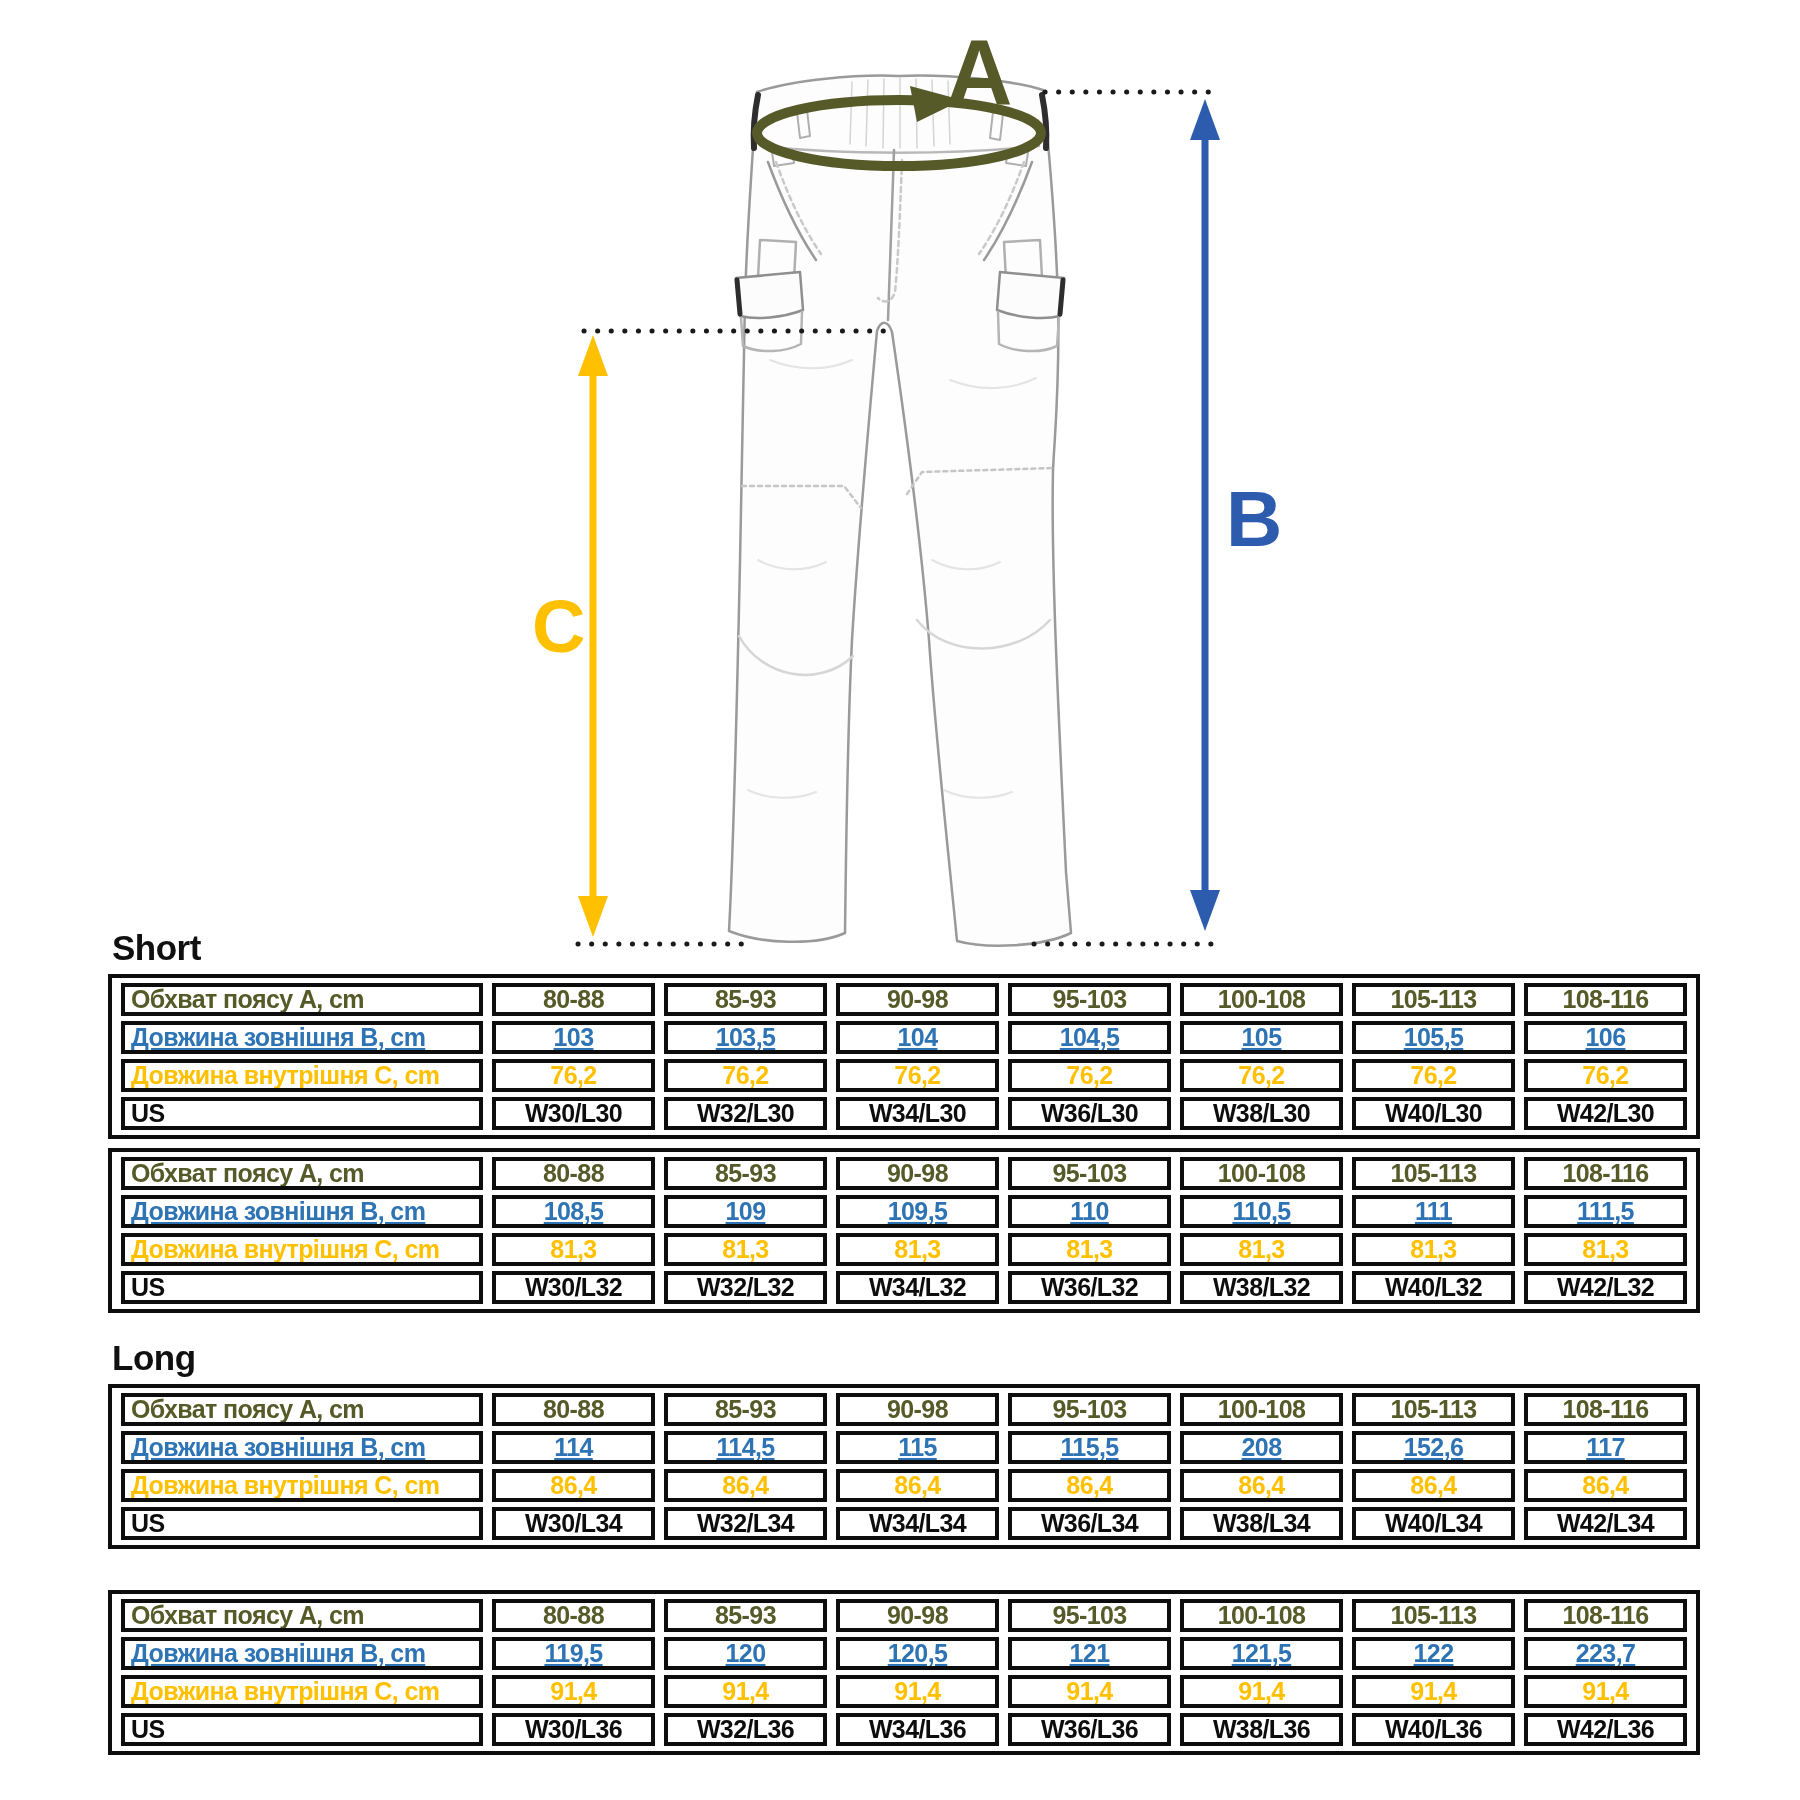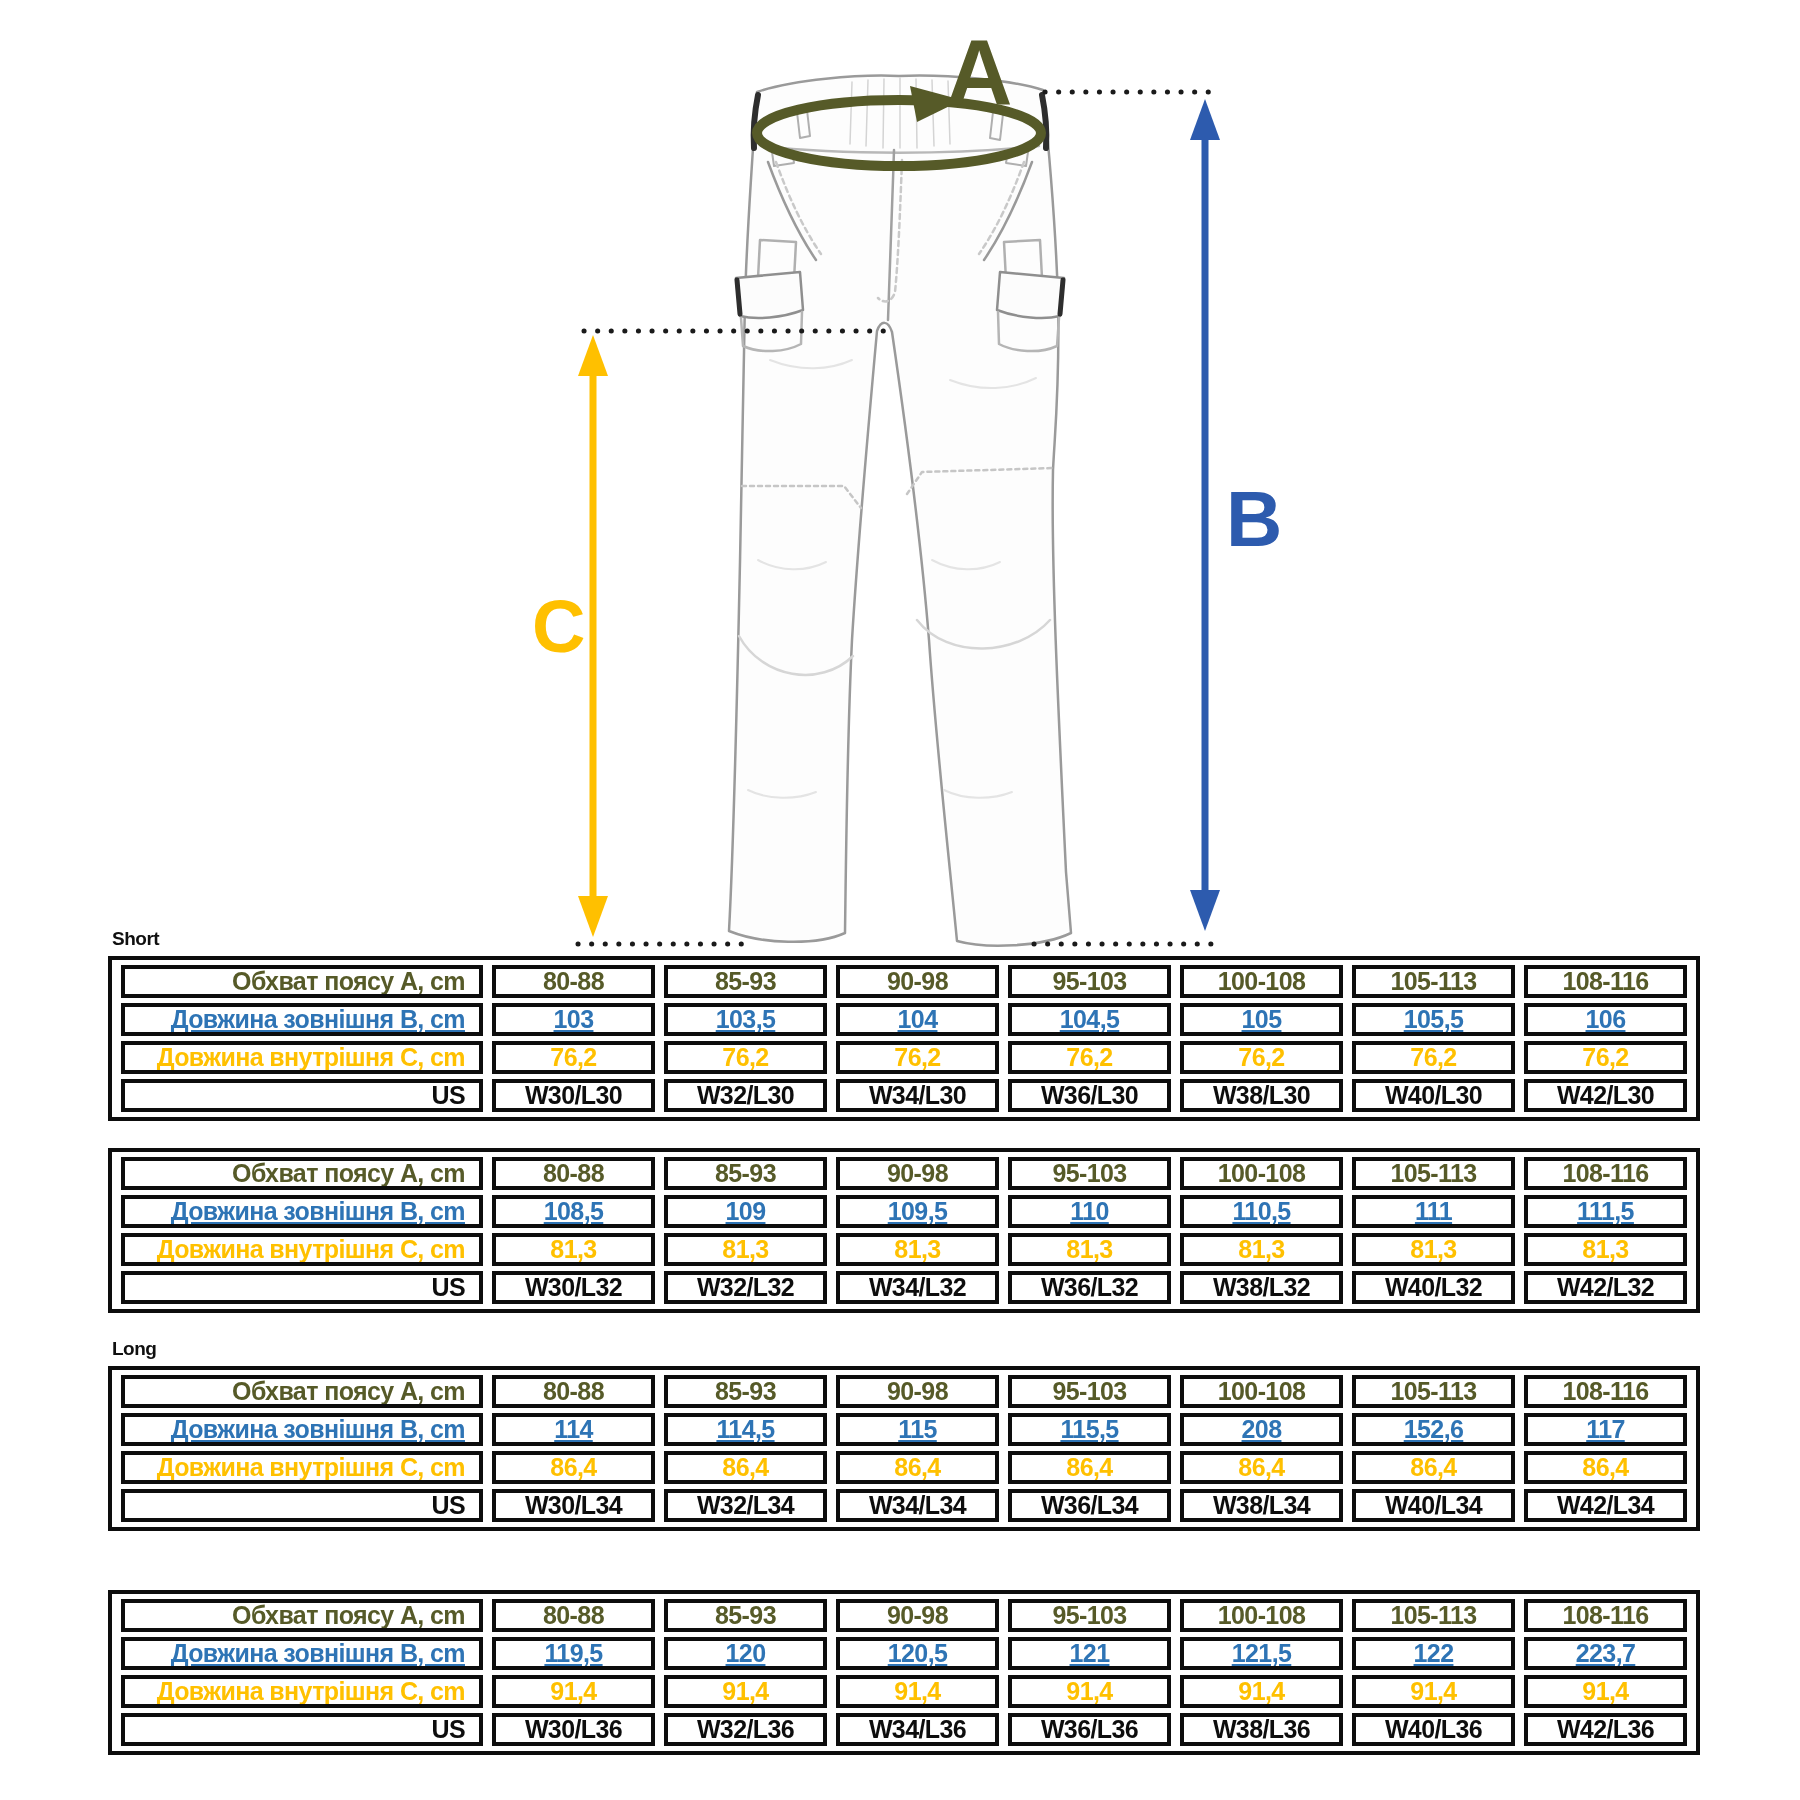--- a/index.html
+++ b/index.html
@@ -12,37 +12,37 @@
     --olive:#565A28;
     --table-blue:#2E74B5;
     --yellow:#FFC000;
     --arrow-blue:#2D5BAE;
     --ink:#0D0D0D;
     --sketch:#9A9A9A;
   }
   #figure{position:absolute;left:0;top:0;width:1800px;height:960px;}
   .size-section{position:absolute;left:108px;}
   .sec-title{
-    font-size:19px;font-weight:bold;color:#101010;
+    font-size:35px;font-weight:bold;color:#101010;
     margin:0 0 6px 4px;letter-spacing:-0.5px;
   }
   table.size-table{
     border-collapse:separate;border-spacing:9px 5px;
     border:4px solid var(--ink);background:#fff;table-layout:fixed;
   }
   col.c-head{width:362px;}
   col.c-val{width:163px;}
   table.size-table td{
     border:4px solid var(--ink);box-sizing:border-box;
     height:33px;line-height:25px;padding:0 6px;
     font-size:25px;font-weight:bold;letter-spacing:-0.6px;
     text-align:center;vertical-align:middle;background:#fff;
     white-space:nowrap;overflow:hidden;
   }
-  table.size-table td.rowhead{text-align:right;padding-right:14px;}
+  table.size-table td.rowhead{text-align:left;padding-right:14px;}
   td.olive{color:var(--olive);}
   td.blue{color:var(--table-blue);text-decoration:underline;}
   td.yellow{color:var(--yellow);}
   td.ink{color:var(--ink);}
   .fig-label{font-weight:bold;font-family:"Liberation Sans",sans-serif;}
 </style>
 </head>
 <body>
 
 <div id="figure">

